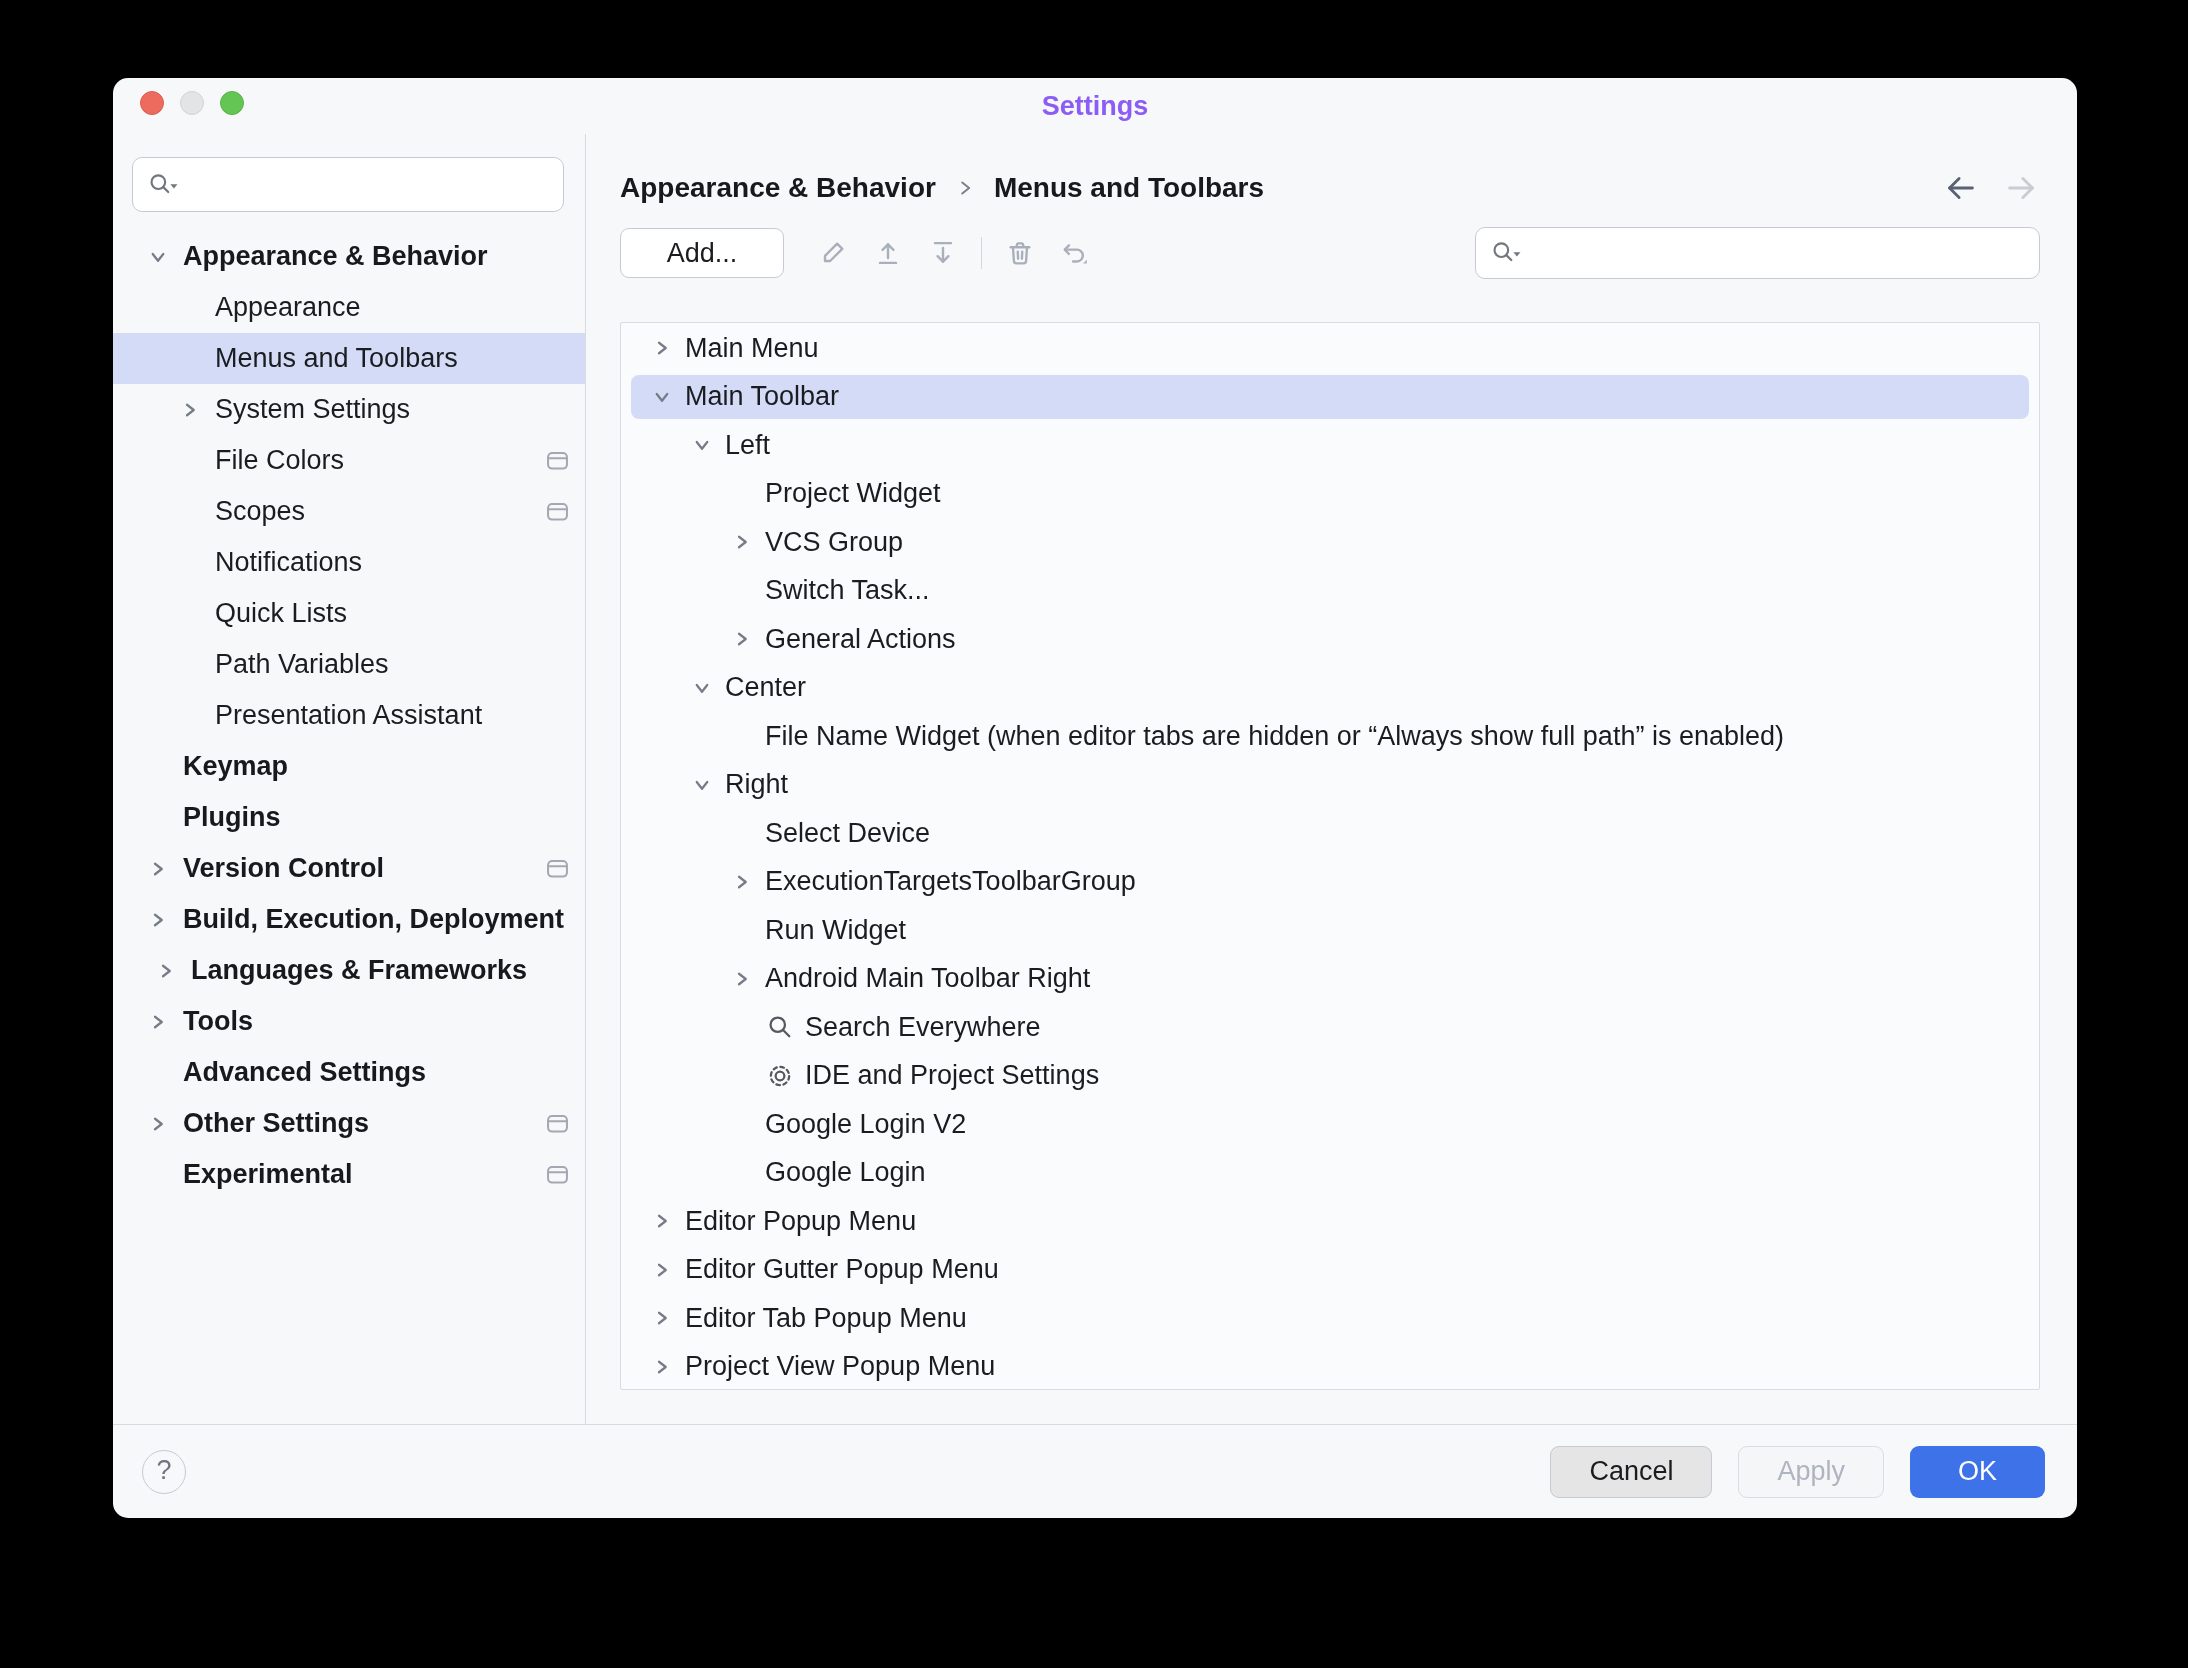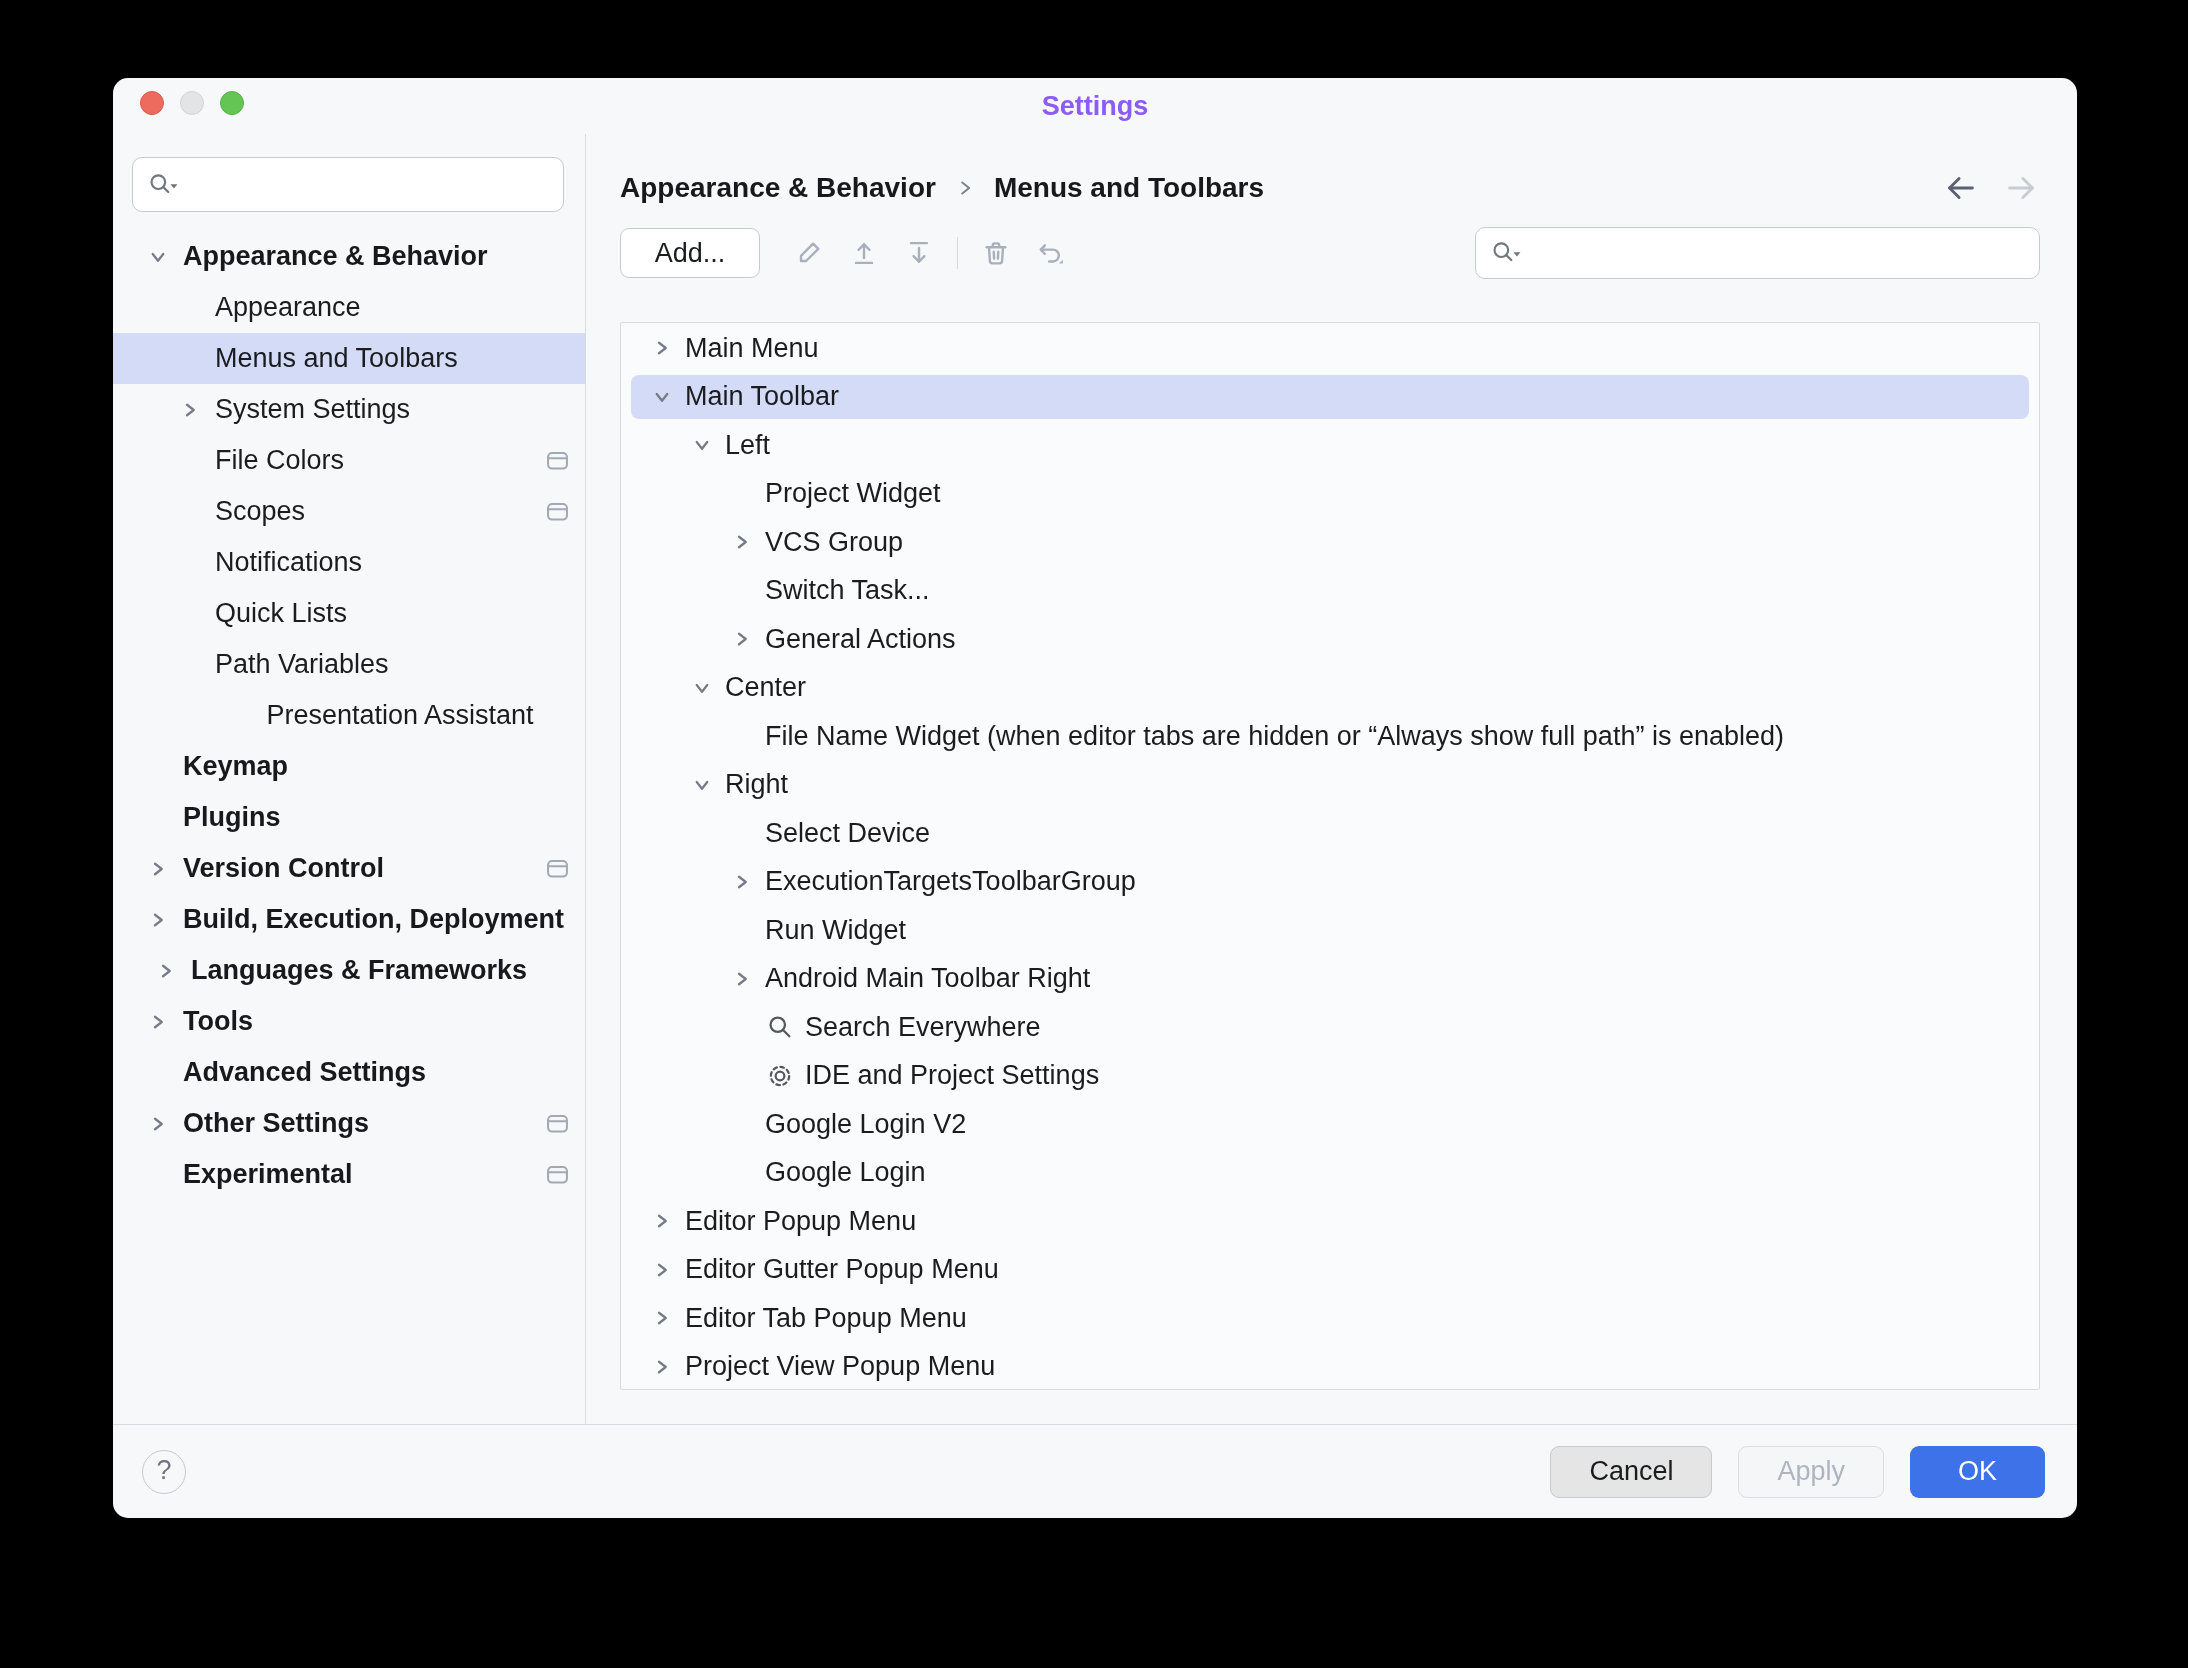--- a/index.html
+++ b/index.html
@@ -47,21 +47,21 @@
   .content { position:absolute; left:473px; top:56px; right:0; bottom:94px; }
   .crumb-bar { position:absolute; left:34px; top:24px; right:37px; height:60px; display:flex; align-items:center; }
   .crumb { font-size:28px; font-weight:700; color:#17191D; cursor:default; }
   .crumb-sep { margin:0 18px; color:#7C828D; display:flex; align-items:center; }
   .nav-arrows { margin-left:auto; display:flex; gap:22px; }
   .nav-btn { display:flex; align-items:center; }
   .nav-btn.back { color:#596273; }
   .nav-btn.fwd { color:#C8CCD3; }
 
   .toolbar { position:absolute; left:34px; top:94px; right:37px; height:50px; display:flex; align-items:center; }
-  .add-btn { width:140px; height:50px; background:#FFFFFF; border:1.5px solid #C7CAD3; border-radius:9px;
+  .add-btn { width:164px; height:50px; background:#FFFFFF; border:1.5px solid #C7CAD3; border-radius:9px;
     font-size:27px; color:#1A1C20; font-family:inherit; }
   .tool-icons { display:flex; align-items:center; gap:21px; margin-left:32px; color:#A9AFBB; }
   .tool-btn { display:flex; align-items:center; justify-content:center; width:34px; height:34px; background:none; border:none; color:#A9AFBB; }
   .tool-sep { width:1px; height:32px; background:#D4D7DD; }
   .tool-search { margin-left:auto; width:565px; height:52px; background:#FFFFFF; border:1.5px solid #C7CAD3;
     border-radius:10px; display:flex; align-items:center; padding:0 14px; }
 
   .tree-panel { position:absolute; left:34px; top:188px; right:37px; height:1068px;
     background:#FAFBFC; border:1px solid #D9DBE0; border-radius:2px; overflow:hidden; padding-top:1px; }
   .tree-list .row { height:48.5px; }
@@ -161,21 +161,21 @@
           <div class="row" style="padding-left: 64px;">
             <span class="chev"></span>
             <span class="lbl">Quick Lists</span>
 
           </div>
           <div class="row" style="padding-left: 64px;">
             <span class="chev"></span>
             <span class="lbl">Path Variables</span>
 
           </div>
-          <div class="row" style="padding-left: 64px; justify-content: center;">
+          <div class="row" style="padding-left: 64px;">
             <span class="chev"></span>
             <span class="lbl">Presentation Assistant</span>
 
           </div>
           <div class="row bold" style="padding-left: 32px;">
             <span class="chev"></span>
             <span class="lbl">Keymap</span>
 
           </div>
           <div class="row bold" style="padding-left: 32px;">

